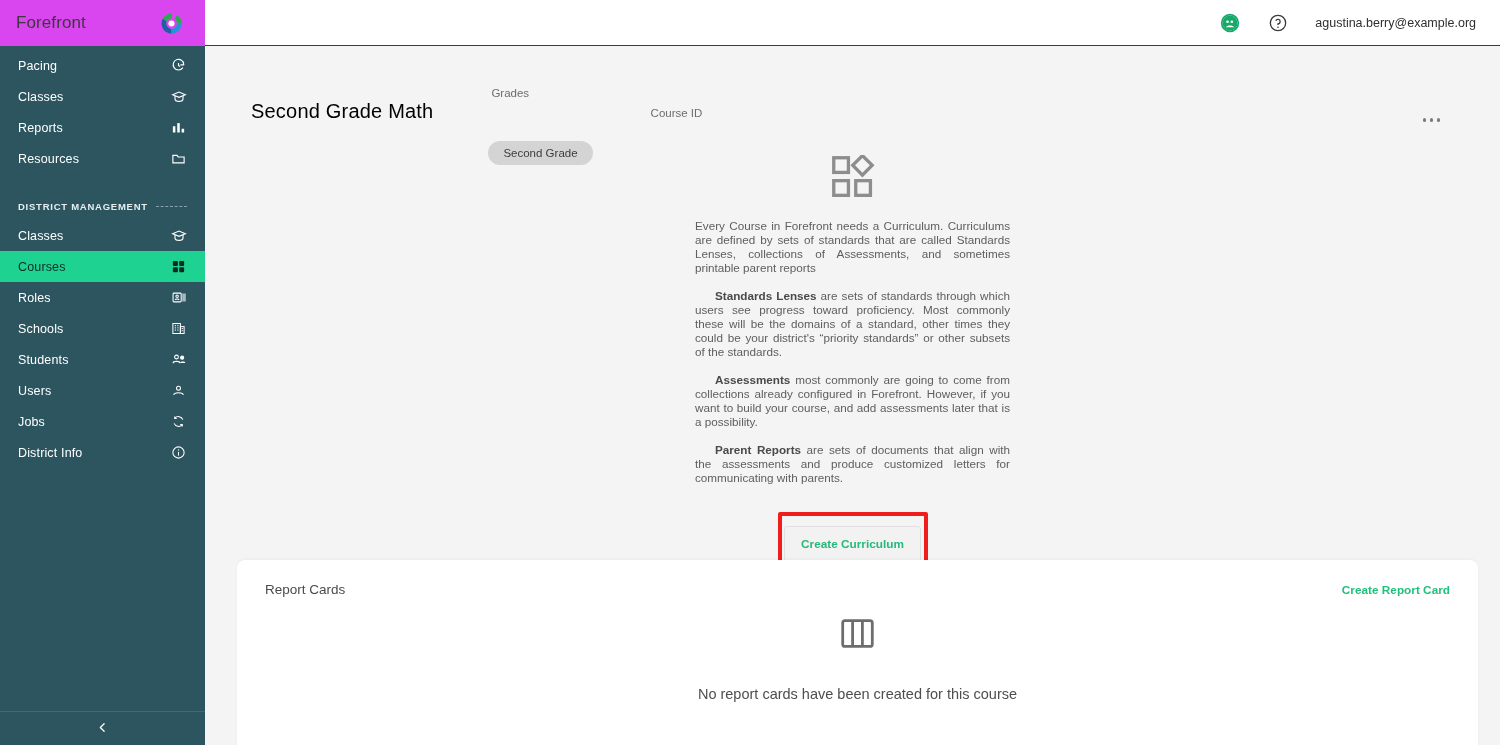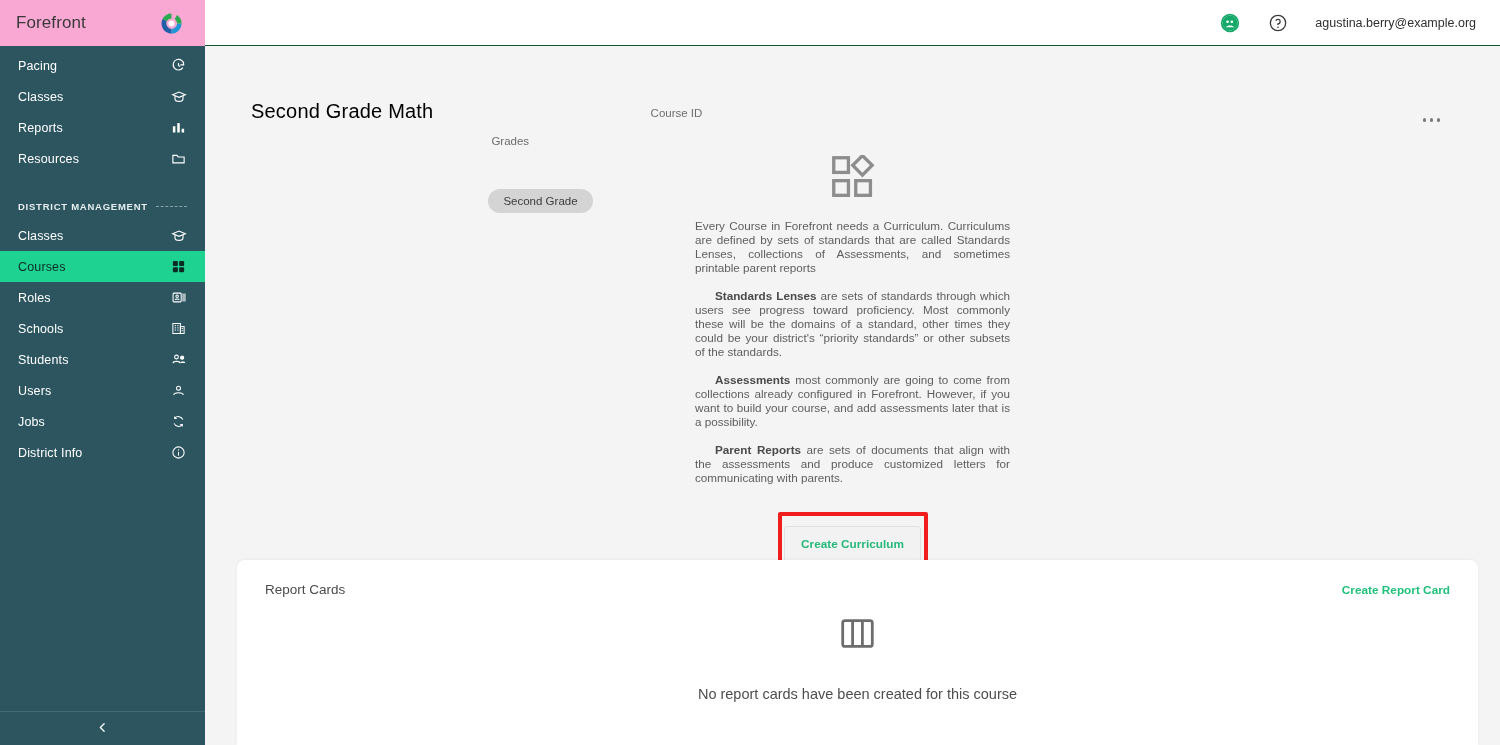--- a/index.html
+++ b/index.html
@@ -13,21 +13,21 @@
 
   
   .sidebar {
     width: 205px; height: 745px;
     background: #2c5560;
     display: flex; flex-direction: column;
     flex: 0 0 205px;
     position: relative;
   }
   .brand {
-    height: 46px; background: #f9a8d4;
+    height: 46px; background: #d946ef;
     display: flex; align-items: center; justify-content: space-between;
     padding: 0 20px 0 16px;
     flex: 0 0 46px;
   }
   .brand-name { font-size: 17px; color: #3a3a3a; letter-spacing: .1px; }
   .logo-wrap { width: 27px; height: 27px; display:block; }
 
   .nav-list { padding-top: 4px; }
   .nav-item {
     height: 31px;
@@ -79,21 +79,21 @@
     padding: 32px 0 0 0;
     height: 105px;
   }
   .ch-row { display: flex; align-items: flex-start; }
   .course-title {
     font-size: 20px; color: #000000; font-weight: 400;
     margin-left: 46px; margin-top: 22px; letter-spacing: .2px;
     white-space: nowrap;
   }
   .grades-block { margin-left: 55px; margin-top: 9px; }
-  .grades-label { font-size: 11.5px; color: #6d6d6d; margin-bottom: 6px; padding-left: 3px; margin-top: 48px;}
+  .grades-label { font-size: 11.5px; color: #6d6d6d; margin-bottom: 6px; padding-left: 3px;}
   .grade-pill {
     display: inline-block;
     background: #d4d4d4; color: #3c3c3c;
     font-size: 11.5px; font-weight: 400;
     border-radius: 13px; padding: 6px 15px; margin-top: 36px;
   }
   .courseid-label {
     font-size: 11.5px; color: #6d6d6d; margin-left: 58px; margin-top: 29px;
   }
   .kebab {

